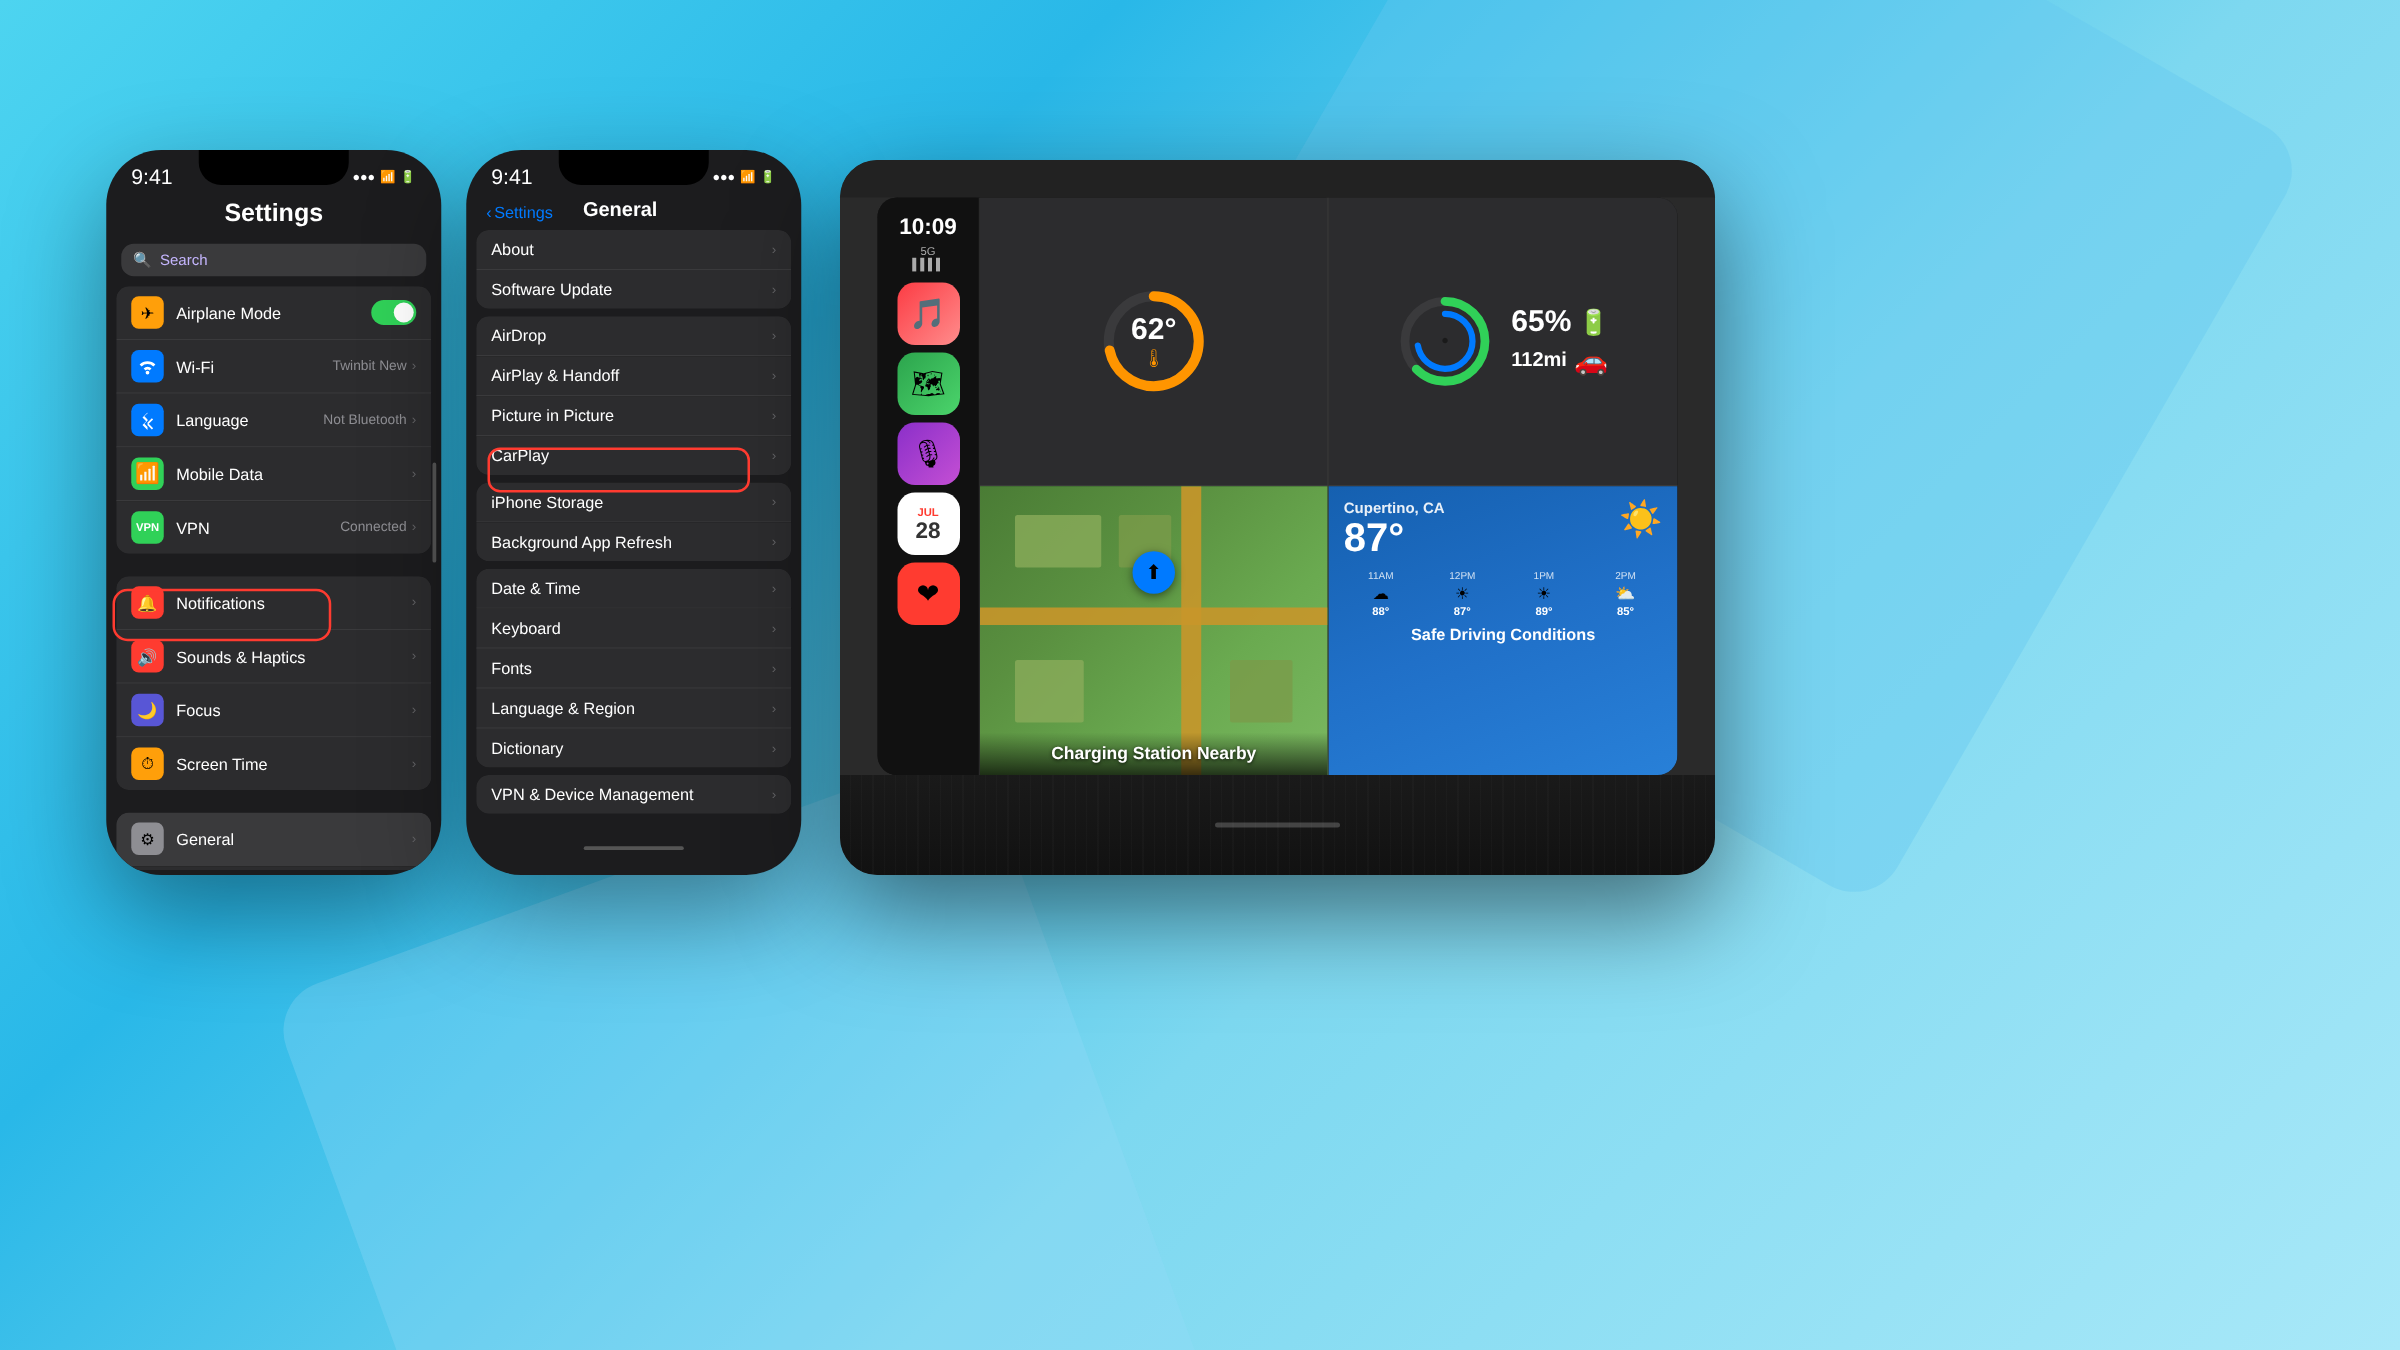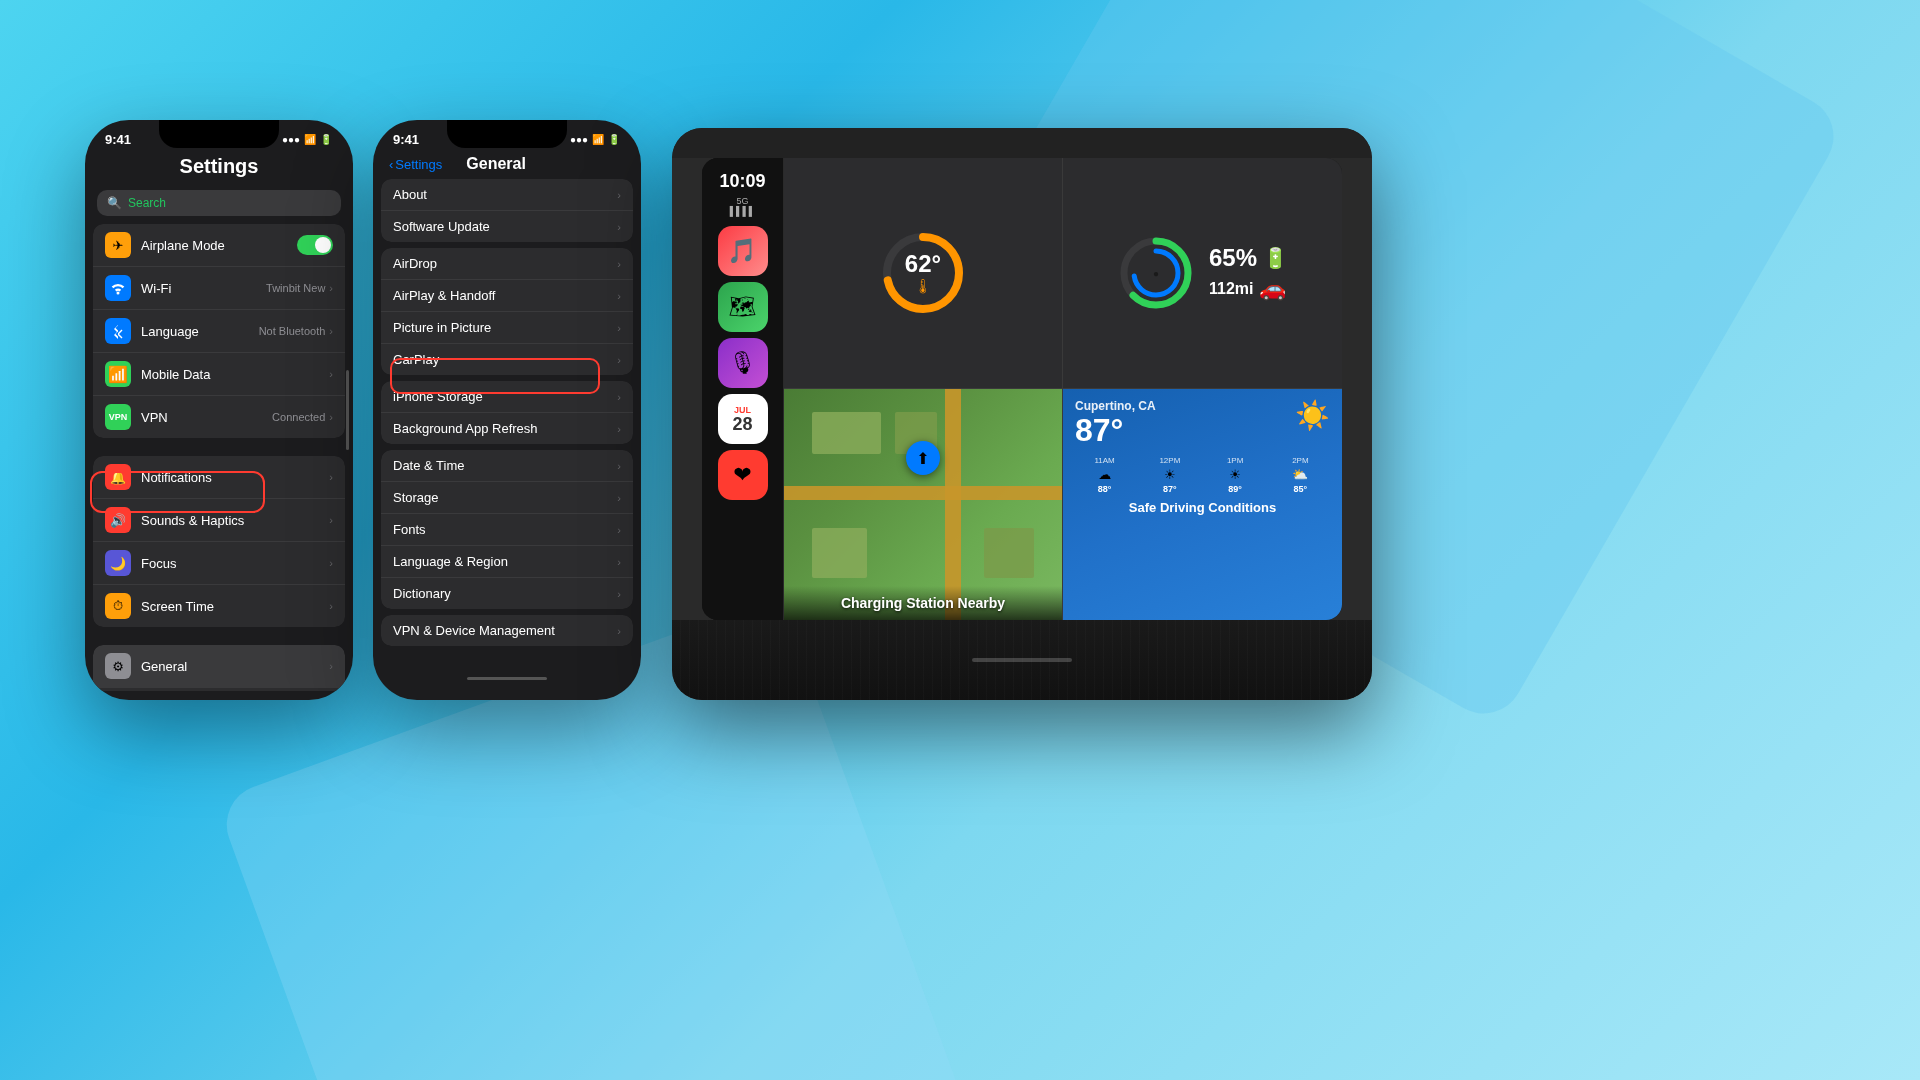--- a/index.html
+++ b/index.html
@@ -63,21 +63,21 @@
     .status-bar {
       display: flex;
       justify-content: space-between;
       align-items: center;
       padding: 12px 20px 4px;
       color: white;
       font-size: 11px;
       font-weight: 600;
     }
 
-    .status-time { font-size: 13px; font-weight: 700; }
+    .status-time { font-size: 17px; font-weight: 400; }
     .status-icons { display: flex; gap: 4px; align-items: center; font-size: 10px; }
 
     .phone-content {
       padding: 0;
       overflow: hidden;
       height: calc(100% - 40px);
     }
 
     .settings-header {
       padding: 4px 16px 8px;
@@ -385,21 +385,21 @@
       <span>📶</span>
       <span>🔋</span>
     </div>
   </div>
 
   <div class="phone-content">
     <div class="settings-header">Settings</div>
 
     <div class="settings-search">
       <span>🔍</span>
-      <span style="font-size:12px;color:#22c55e;">Search</span>
+      <span style="font-size:12px;color:#c4b5fd;">Search</span>
     </div>
 
     <div class="settings-group">
       <div class="settings-item">
         <div class="item-icon" style="background:#ff9f0a;">✈</div>
         <span class="item-label">Airplane Mode</span>
         <div class="toggle-on"></div>
       </div>
       <div class="settings-item">
         <div class="item-icon" style="background:#007aff;">
@@ -543,21 +543,21 @@
         <span class="item-chevron">›</span>
       </div>
     </div>
 
     <div class="settings-group" style="margin: 0 0 6px;">
       <div class="settings-item">
         <span class="item-label">Date &amp; Time</span>
         <span class="item-chevron">›</span>
       </div>
       <div class="settings-item">
-        <span class="item-label">Storage</span>
+        <span class="item-label">Keyboard</span>
         <span class="item-chevron">›</span>
       </div>
       <div class="settings-item">
         <span class="item-label">Fonts</span>
         <span class="item-chevron">›</span>
       </div>
       <div class="settings-item">
         <span class="item-label">Language &amp; Region</span>
         <span class="item-chevron">›</span>
       </div>

